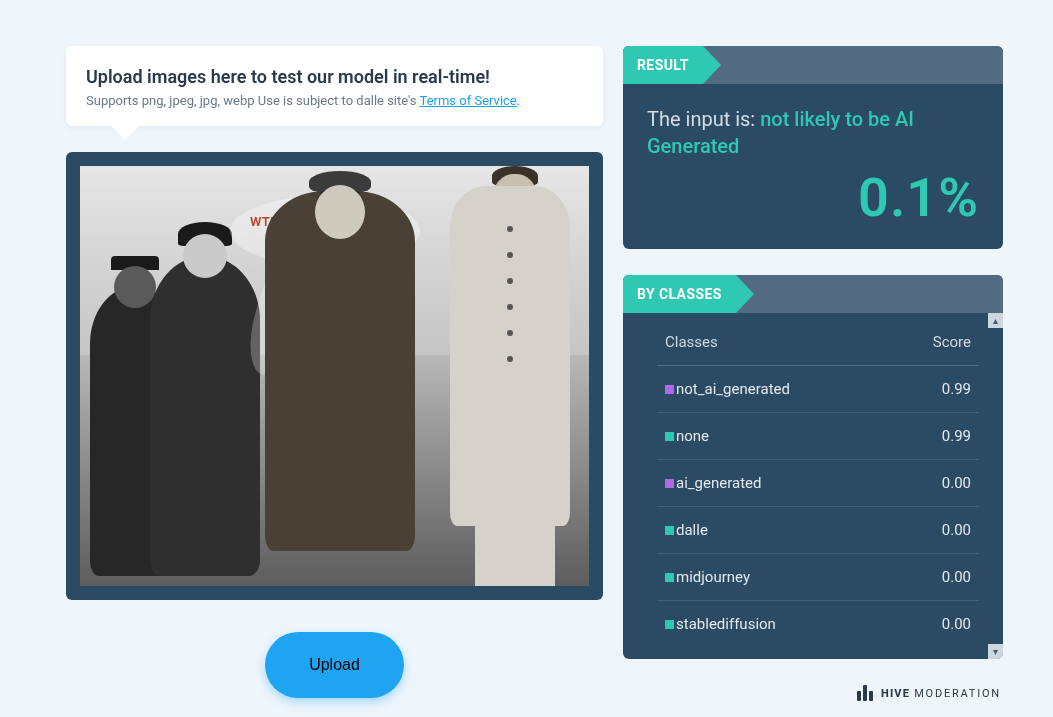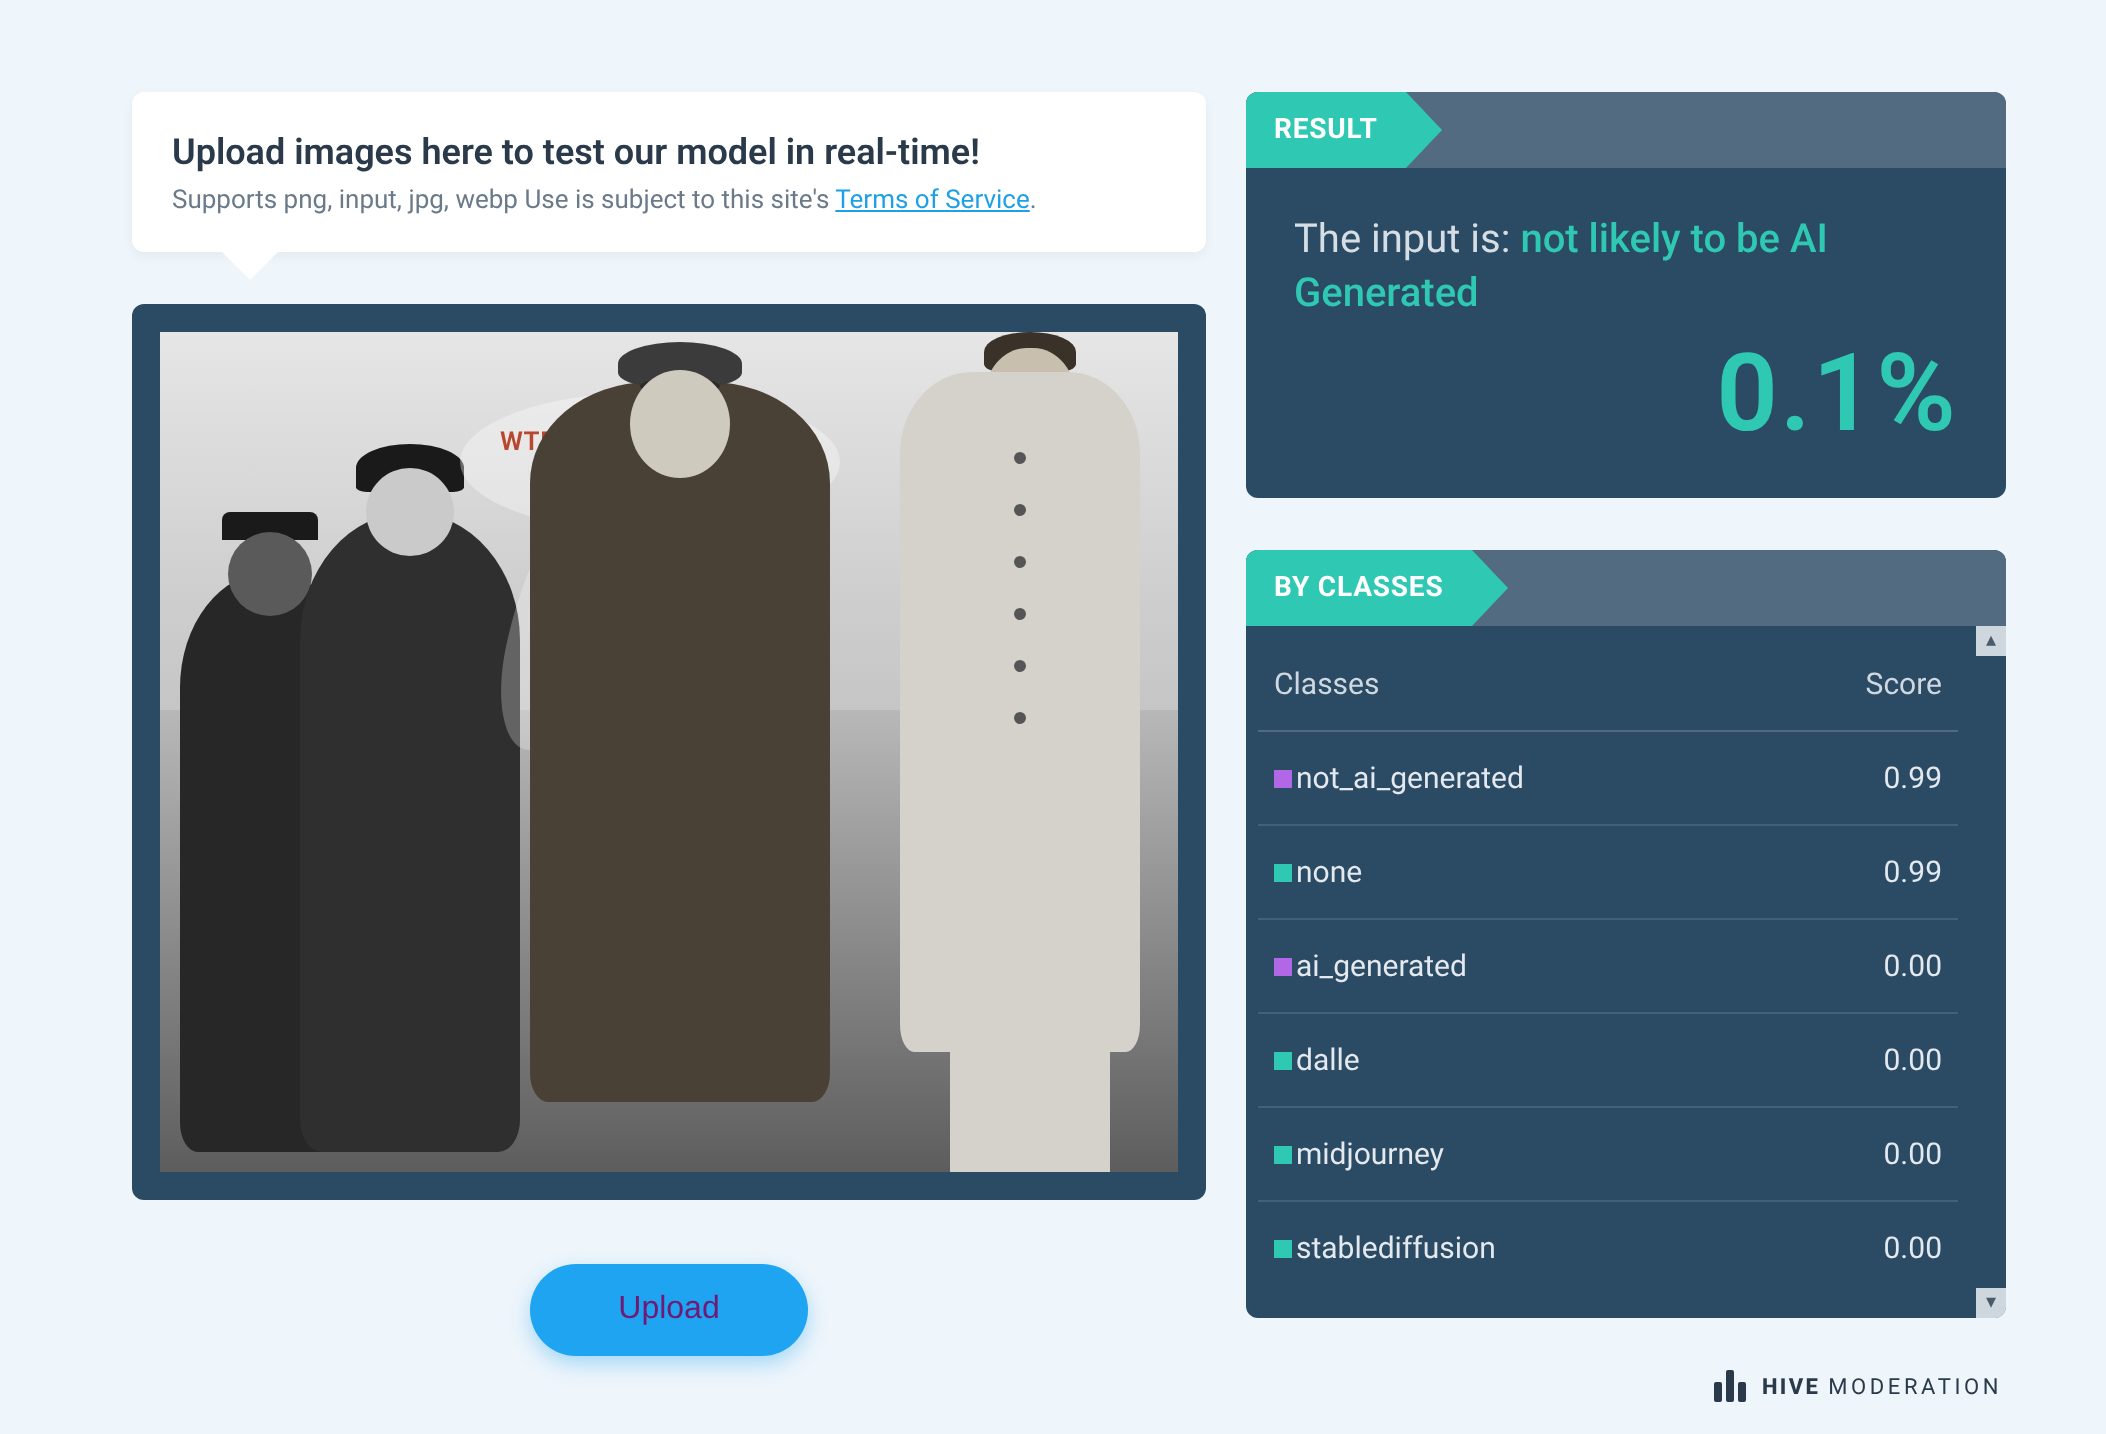--- a/index.html
+++ b/index.html
@@ -133,24 +133,24 @@
     color: #b9462f;
     letter-spacing: 0.3px;
   }
 
   .upload-btn-wrap {
     text-align: center;
     margin-top: 32px;
   }
   .upload-btn {
     background: #1ea4f0;
-    color: #701a75;
+    color: #000000;
     border: none;
     border-radius: 999px;
-    padding: 14px 44px;
+    padding: 24px 44px;
     font-size: 16px;
     font-weight: 500;
     cursor: pointer;
     box-shadow: 0 4px 10px rgba(30,164,240,0.35);
   }
 
   .panel {
     background: #2b4a63;
     border-radius: 6px;
     overflow: hidden;
@@ -200,21 +200,21 @@
     text-align: right;
     font-size: 54px;
     font-weight: 600;
     color: #2fc8b3;
     margin-top: 6px;
     letter-spacing: 1px;
   }
 
   .classes-body {
     position: relative;
-    padding: 0 18px 12px 0;
+    padding: 0 18px 12px 28px;
     max-height: 360px;
   }
   .classes-scroll {
     padding: 0 6px;
   }
   .classes-head {
     display: flex;
     justify-content: space-between;
     padding: 20px 8px 14px 8px;
     color: #cfd8e0;
@@ -273,21 +273,21 @@
   .brand-light { font-weight: 400; letter-spacing: 1.8px; }
 </style>
 </head>
 <body>
 
 <div class="main-container">
   <div class="left-col">
     <div class="upload-card">
       <div class="upload-title">Upload images here to test our model in real-time!</div>
       <div class="upload-sub">
-        <span>Supports png, input, jpg, webp Use is subject to this site's </span><a class="tos-link">Terms of Service</a><span>.</span>
+        <span>Supports png, jpeg, jpg, webp Use is subject to dalle site's </span><a class="tos-link">Terms of Service</a><span>.</span>
       </div>
       <div class="bubble-arrow"></div>
     </div>
 
     <div class="image-frame">
       <div class="image-inner">
         <div class="ground"></div>
         <div class="figure fig1">
             <div class="hat1"></div>
             <div class="fig-head"></div>

